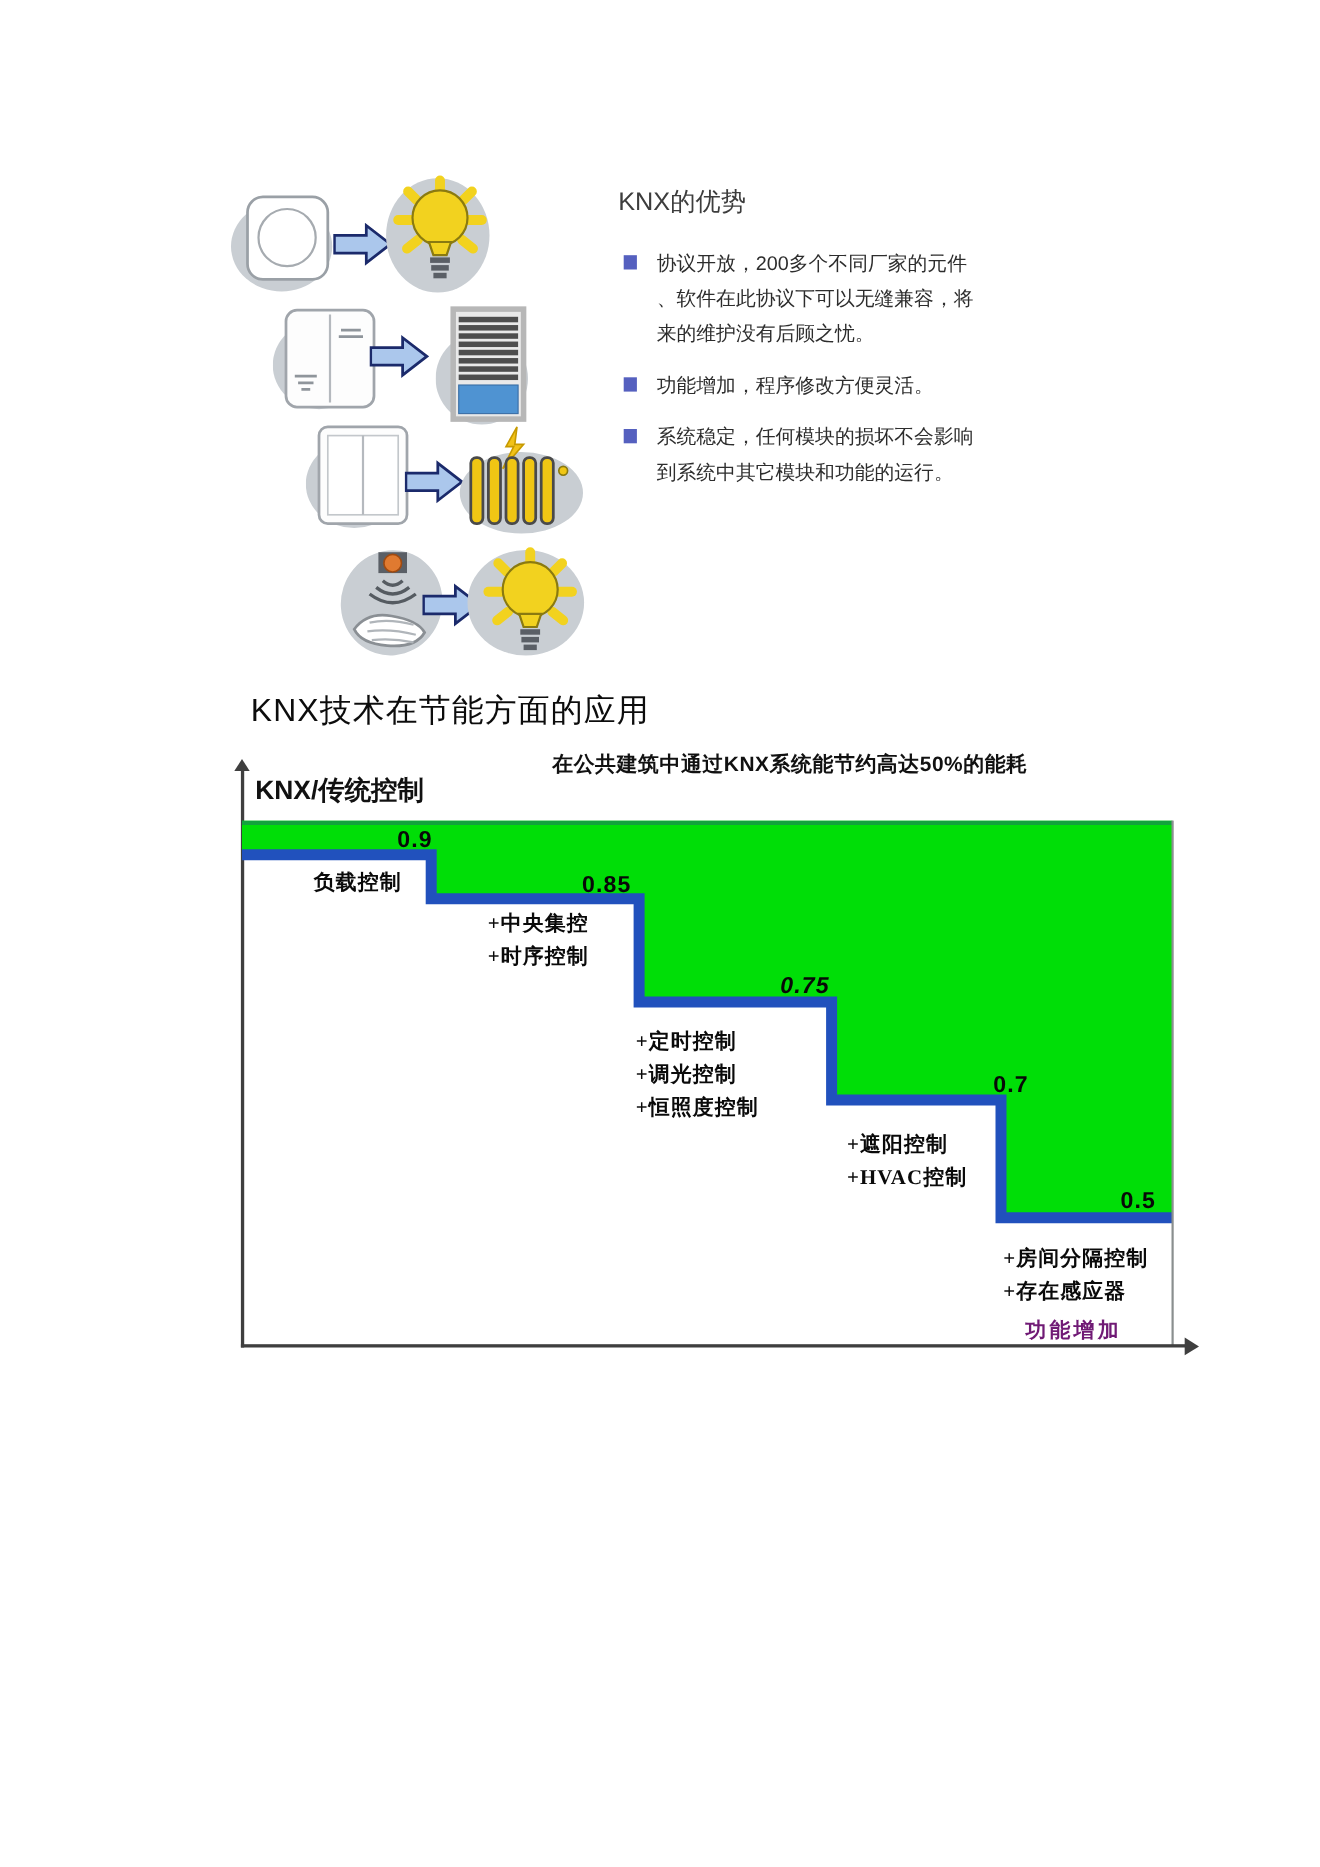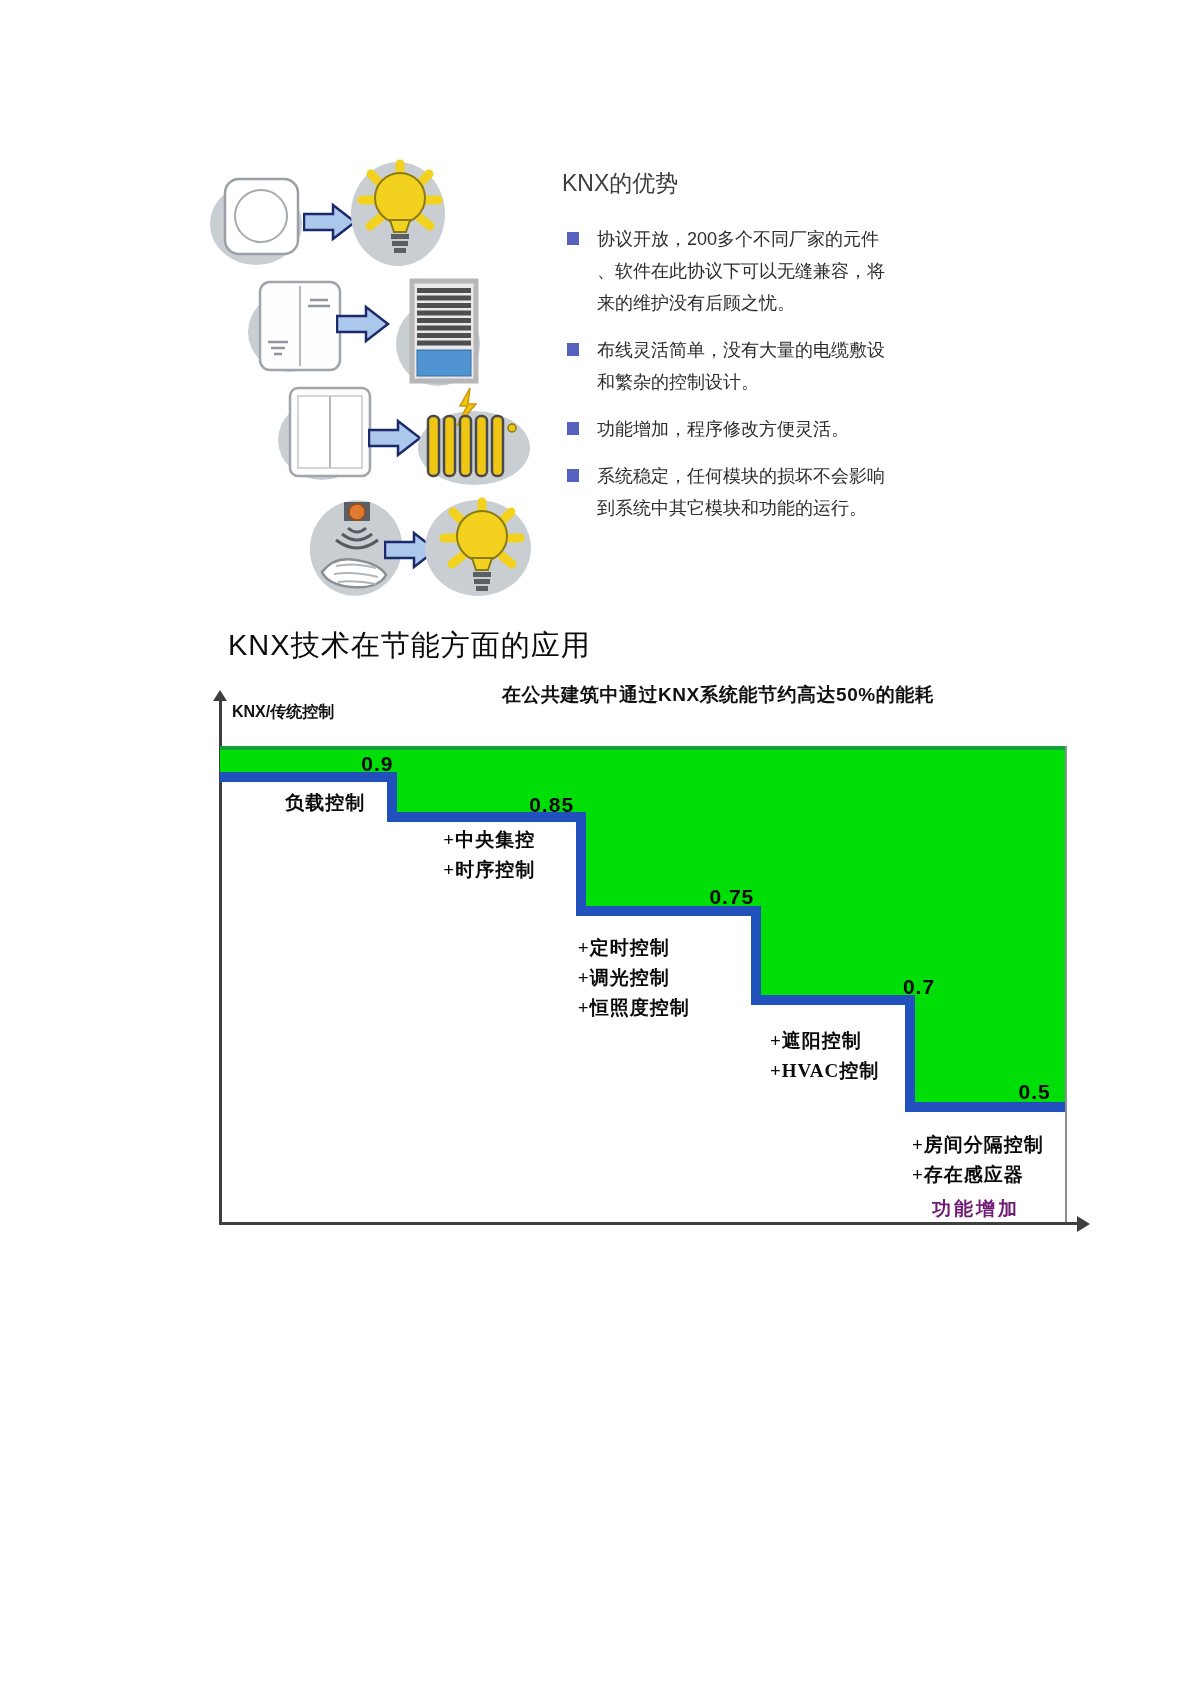--- a/index.html
+++ b/index.html
@@ -15,21 +15,21 @@
   .bullet-sq{width:12px;height:13px;background:#5560bf;margin:9px 18px 0 12px;flex:none;}
   .adv-text{font-size:18px;line-height:32px;color:#2d2d2d;white-space:pre-line;}
 
   
   .section-title{position:absolute;left:228px;top:626px;font-size:29px;font-weight:normal;
                  color:#0c0c0c;letter-spacing:1px;}
 
   
   .chart-subtitle{position:absolute;left:502px;top:682px;font-size:19px;font-weight:bold;
                   color:#111;letter-spacing:.5px;}
-  .ylabel{position:absolute;left:232px;top:702px;font-size:16px;font-weight:bold;color:#111;}
+  .ylabel{position:absolute;left:232px;top:702px;font-size:24px;font-weight:bold;color:#111;}
   .xlabel{position:absolute;left:932px;top:1196px;font-size:19px;font-weight:bold;color:#701a75;
           letter-spacing:3px;}
   .y-axis{position:absolute;left:219px;top:700px;width:3px;height:525px;background:#3f3f3f;}
   .y-arrow{position:absolute;left:213px;top:690px;width:0;height:0;
            border-left:7px solid transparent;border-right:7px solid transparent;
            border-bottom:11px solid #3f3f3f;}
   .x-axis{position:absolute;left:219px;top:1222px;width:860px;height:3px;background:#3f3f3f;}
   .x-arrow{position:absolute;left:1077px;top:1216px;width:0;height:0;
            border-top:8px solid transparent;border-bottom:8px solid transparent;
            border-left:13px solid #3f3f3f;}
@@ -166,25 +166,20 @@
     <div class="adv-title">KNX的优势</div>
     <ul class="adv-list">
       <li class="adv-item">
         <span class="bullet-sq"></span>
         <span class="adv-text">协议开放，200多个不同厂家的元件
 、软件在此协议下可以无缝兼容，将
 来的维护没有后顾之忧。</span>
       </li>
       <li class="adv-item">
         <span class="bullet-sq"></span>
-        <span class="adv-text">布线灵活简单，没有大量的电缆敷设
-和繁杂的控制设计。</span>
-      </li>
-      <li class="adv-item">
-        <span class="bullet-sq"></span>
         <span class="adv-text">功能增加，程序修改方便灵活。</span>
       </li>
       <li class="adv-item">
         <span class="bullet-sq"></span>
         <span class="adv-text">系统稳定，任何模块的损坏不会影响
 到系统中其它模块和功能的运行。</span>
       </li>
     </ul>
   </div>
 
@@ -201,21 +196,21 @@
       <polygon id="green-area" points="0,0 846,0 846,361 690,361 690,254 536,254 536,165 361,165 361,71 172,71 172,31 0,31" fill="#00de07"></polygon>
       <line id="area-top-border" x1="0" y1="2" x2="846" y2="2" stroke-width="4" stroke="#12a33c"></line>
       <polyline id="step-line" points="0,31 172,31 172,71 361,71 361,165 536,165 536,254 690,254 690,361 846,361" fill="none" stroke-width="10" stroke-linejoin="miter" stroke="#2151bd"></polyline>
     </svg>
     <div id="plot-labels">
         <div class="val-label" style="left: 157.356px; top: 6.227px;">0.9</div>
         <div class="func-label" style="left: 65.142px; top: 42.152px;">负载控制</div>
         <div class="val-label" style="left: 331.632px; top: 46.942px;">0.85</div>
         <div class="func-label" style="left: 223.344px; top: 79.035px;">+中央集控
 +时序控制</div>
-        <div class="val-label" style="left: 511.83px; top: 138.91px;">0.75</div>
+        <div class="val-label" style="left: 511.83px; top: 138.91px; font-style: italic;">0.75</div>
         <div class="func-label" style="left: 357.858px; top: 186.81px;">+定时控制
 +调光控制
 +恒照度控制</div>
         <div class="val-label" style="left: 699px; top: 228.962px;">0.7</div>
         <div class="func-label" style="left: 549.9px; top: 279.736px;">+遮阳控制
 +HVAC控制</div>
         <div class="val-label" style="left: 814.698px; top: 333.863px; text-align: center;">0.5</div>
         <div class="func-label" style="left: 692.028px; top: 384.158px;">+房间分隔控制
 +存在感应器</div>
       </div>

